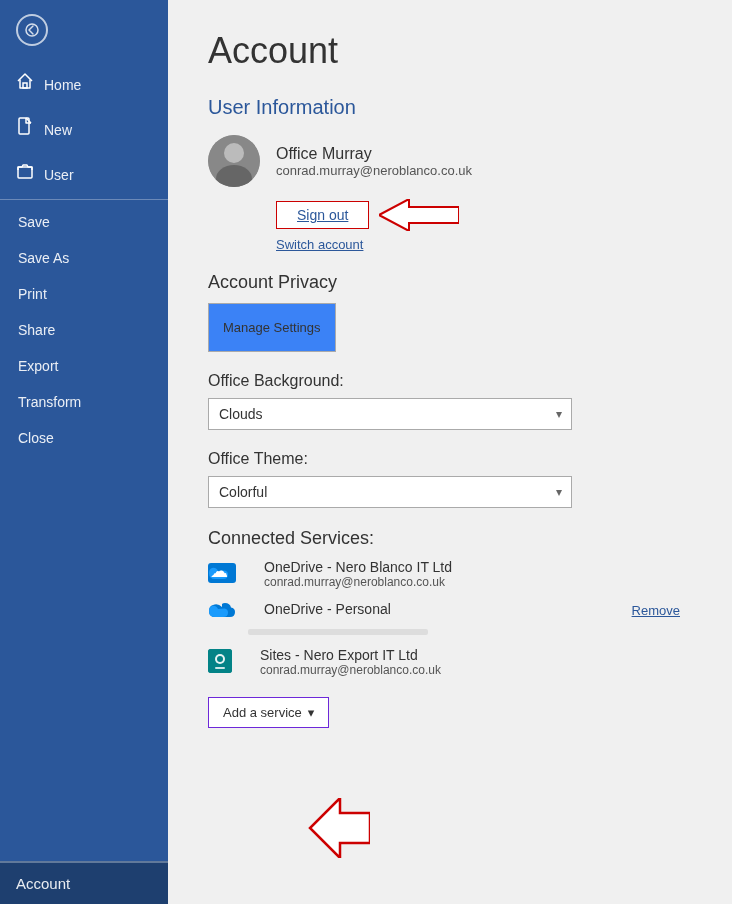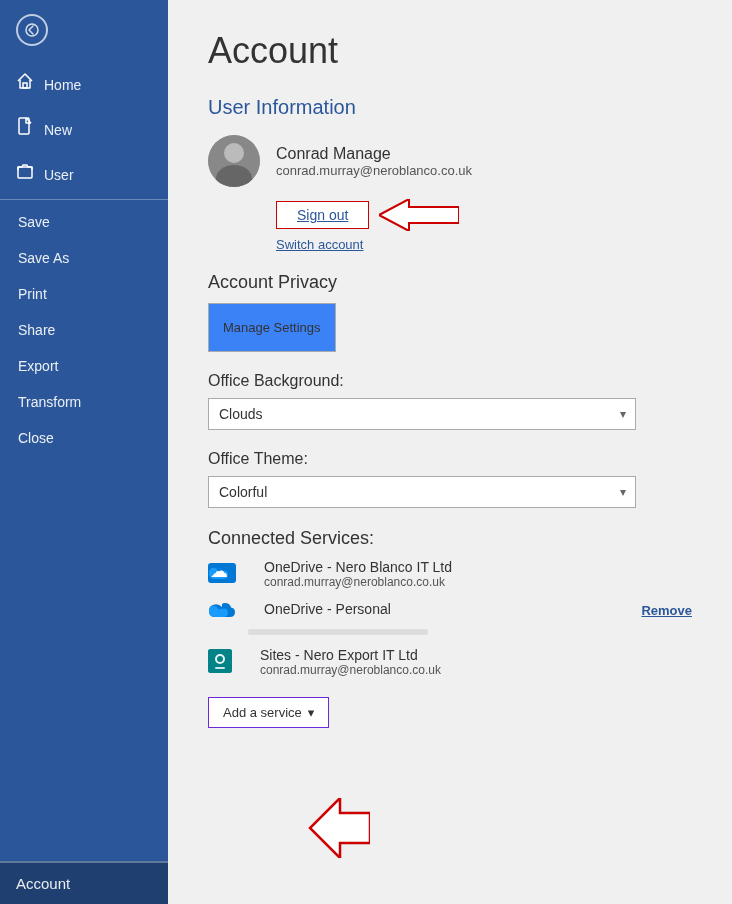--- a/index.html
+++ b/index.html
@@ -162,21 +162,21 @@
     
     .dropdown-section { margin-bottom: 20px; }
     .dropdown-label {
       font-size: 16px;
       font-weight: 400;
       color: #333;
       margin-bottom: 8px;
     }
     .dropdown-wrapper {
       position: relative;
-      width: 428px;
+      width: 364px;
     }
     .dropdown-wrapper select {
       width: 100%;
       padding: 7px 30px 7px 10px;
       border: 1px solid #aaa;
       background: white;
       font-size: 14px;
       color: #333;
       appearance: none;
       cursor: pointer;
@@ -227,27 +227,26 @@
       color: white;
       font-size: 11px;
       font-weight: bold;
       margin-top: 2px;
     }
     .service-details { display: flex; flex-direction: column; }
     .service-name { font-size: 14px; color: #333; }
     .service-email { font-size: 12px; color: #555; }
     .remove-link {
       position: absolute;
-      right: 0;
+      right: 12px;
       top: 2px;
       color: #2b579a;
       text-decoration: underline;
       font-size: 13px;
       cursor: pointer;
-      font-weight: bold;
     }
     .storage-bar {
       width: 180px;
       height: 6px;
       background: #ddd;
       border-radius: 2px;
       margin-top: 4px;
       margin-left: 40px;
     }
     .add-service-btn {
@@ -351,21 +350,21 @@
     <div class="user-info-row">
       <div class="avatar">
 
         <svg width="52" height="52" viewBox="0 0 52 52">
           <rect width="52" height="52" rx="26" fill="#888"></rect>
           <circle cx="26" cy="18" r="10" fill="#bbb"></circle>
           <ellipse cx="26" cy="44" rx="18" ry="14" fill="#666"></ellipse>
         </svg>
       </div>
       <div class="user-details">
-        <span class="user-name">Conrad Manage</span>
+        <span class="user-name">Office Murray</span>
         <span class="user-email">conrad.murray@neroblanco.co.uk</span>
       </div>
     </div>
 
     <div class="sign-out-area">
       <div style="position: relative; display: inline-flex; align-items: center; gap: 10px;">
         <div class="sign-out-box">
           <a class="sign-out-link">Sign out</a>
           
         </div>

